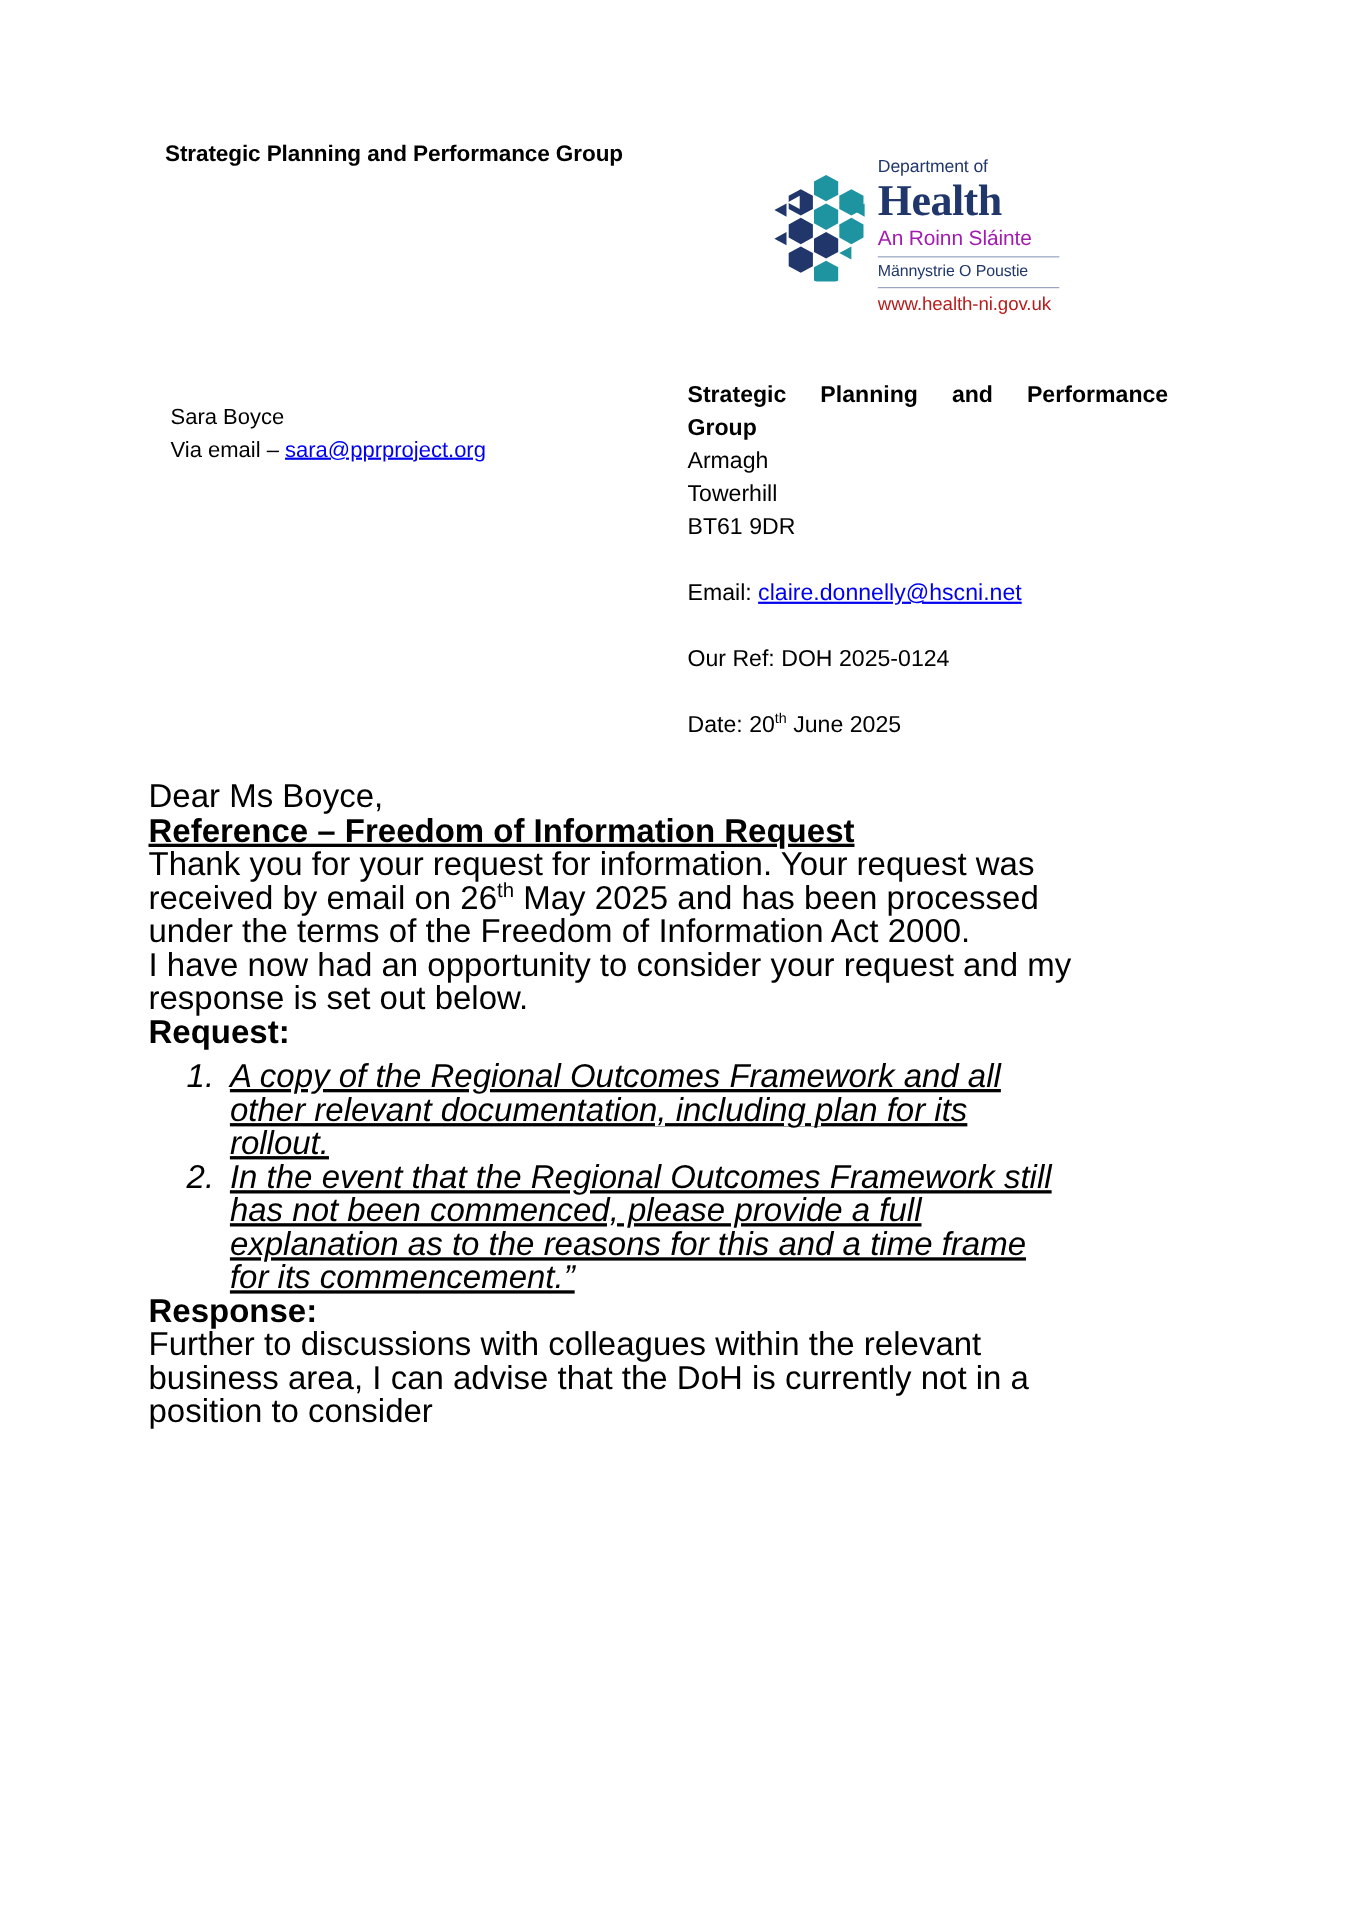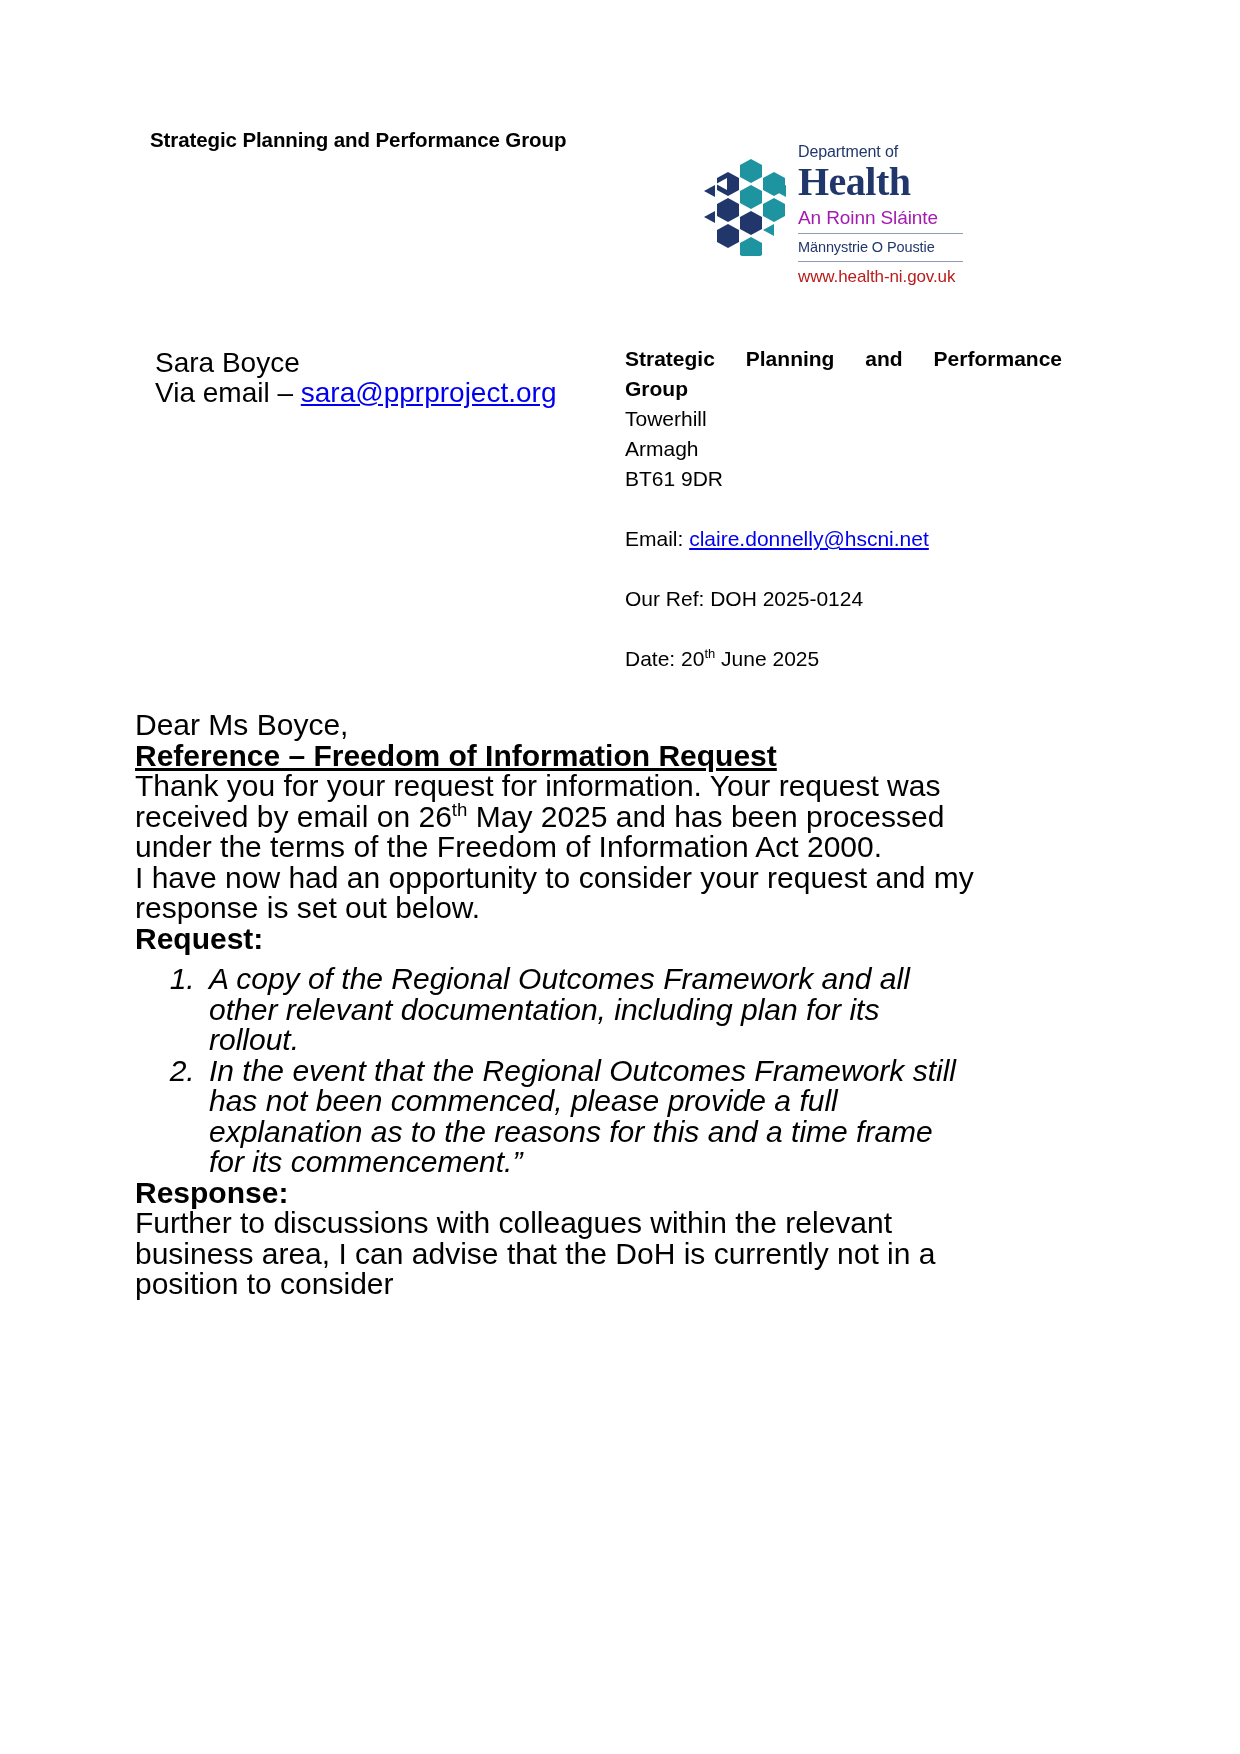--- a/index.html
+++ b/index.html
@@ -99,22 +99,22 @@
     font-size: 17px;
     color: #b91c1c;
     line-height: 1.0;
     letter-spacing: -0.1px;
   }
 
   
   .addr-left {
     position: absolute;
     left: 155px;
-    top: 348px;
-    font-size: 28px;
+    top: 364px;
+    font-size: 20px;
     line-height: 30px;
   }
   .addr-right {
     position: absolute;
     left: 625px;
     top: 344px;
     width: 437px;
     font-size: 21px;
     line-height: 30px;
   }
@@ -155,20 +155,21 @@
   .italic { font-style: italic; }
   sup {
     font-size: 0.62em;
     vertical-align: super;
     line-height: 0;
   }
   ol.request-list {
     margin: 10px 0 0 0;
     padding-left: 68px;
     font-style: italic;
+    text-decoration: underline;
   }
   ol.request-list li {
     margin: 0;
     padding-left: 6px;
     line-height: 30.5px;
   }
   .resp-block { margin-top: 28px; }
 </style>
 </head>
 <body>
@@ -219,22 +220,22 @@
   <div class="addr-left">
     <div>Sara Boyce</div>
     <div><span>Via email – </span><span class="link">sara@pprproject.org</span></div>
   </div>
 
   <div class="addr-right">
     <div class="org">
       <span class="l1">Strategic Planning and Performance</span>
       <span>Group</span>
     </div>
+    <div>Armagh</div>
     <div>Towerhill</div>
-    <div>Armagh</div>
     <div>BT61 9DR</div>
     <div class="gap-line"></div>
     <div><span>Email: </span><span class="link">claire.donnelly@hscni.net</span></div>
     <div class="gap-line"></div>
     <div>Our Ref: DOH 2025-0124</div>
     <div class="gap-line"></div>
     <div><span>Date: 20</span><sup>th</sup><span> June 2025</span></div>
   </div>
 
   <div class="body-wrap">

